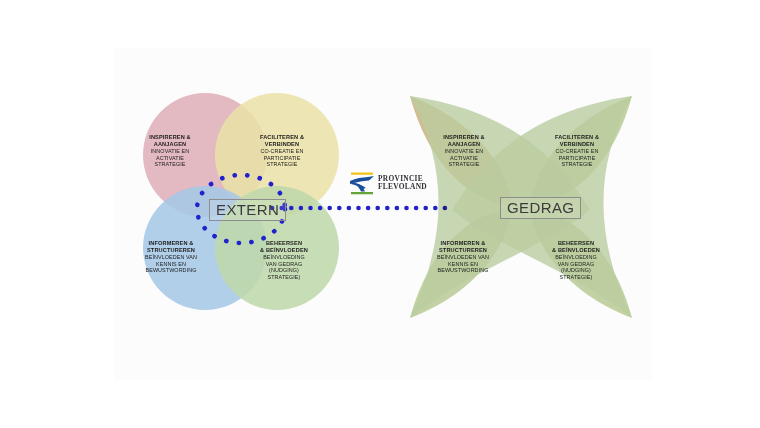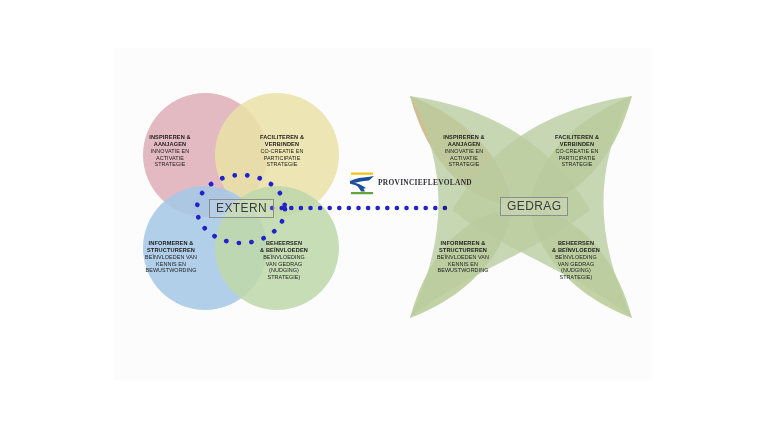--- a/index.html
+++ b/index.html
@@ -65,21 +65,21 @@
   #lbl-p-tl { left: 424px; top: 134px; width: 80px; }
   #lbl-p-tr { left: 536px; top: 134px; width: 82px; }
   #lbl-p-bl { left: 421px; top: 240px; width: 84px; }
   #lbl-p-br { left: 536px; top: 240px; width: 80px; }
 
   .center-chip {
     position: absolute;
     border: 1px solid #8d8d8d;
     background: rgba(255,255,255,0.12);
     color: #3b3b3b;
-    font-size: 12px;
+    font-size: 15px;
     letter-spacing: 0.4px;
     padding: 2px 6px 2.5px 6px;
     line-height: 1;
   }
   #chip-extern { left: 209px; top: 199px; }
   #chip-intern { left: 500px; top: 197px; }
 
   
   #logo {
     position: absolute;
@@ -87,20 +87,21 @@
     top: 170px;
     width: 80px;
     height: 26px;
     display: flex;
     align-items: center;
     gap: 3px;
   }
   #logo-mark { width: 26px; height: 24px; flex: none; }
   #logo-text {
     display: flex;
+    flex-direction: column;
     justify-content: flex-end;
     line-height: 1.08;
   }
   #logo-text span {
     font-family: "Liberation Serif", serif;
     font-size: 7.4px;
     font-weight: bold;
     letter-spacing: 0.3px;
     color: #2f2f35;
     text-transform: uppercase;

